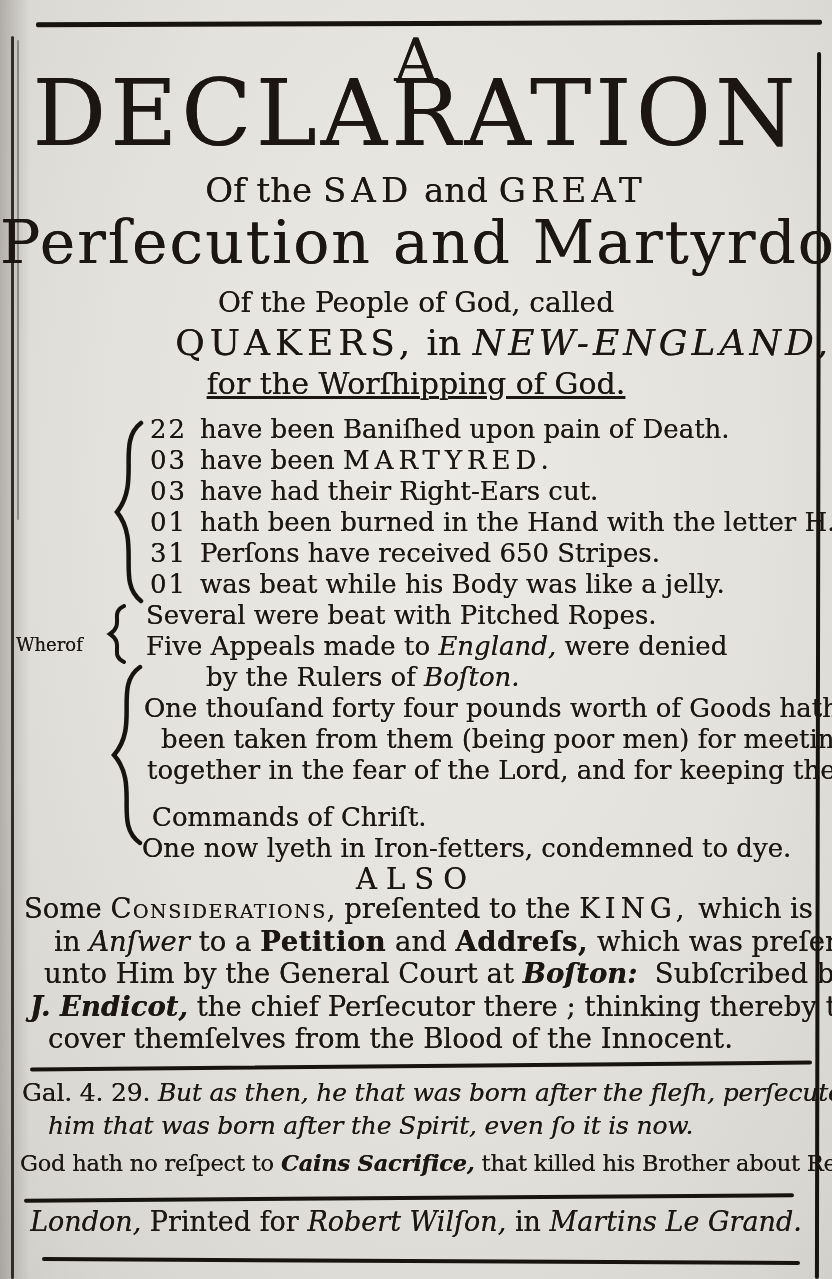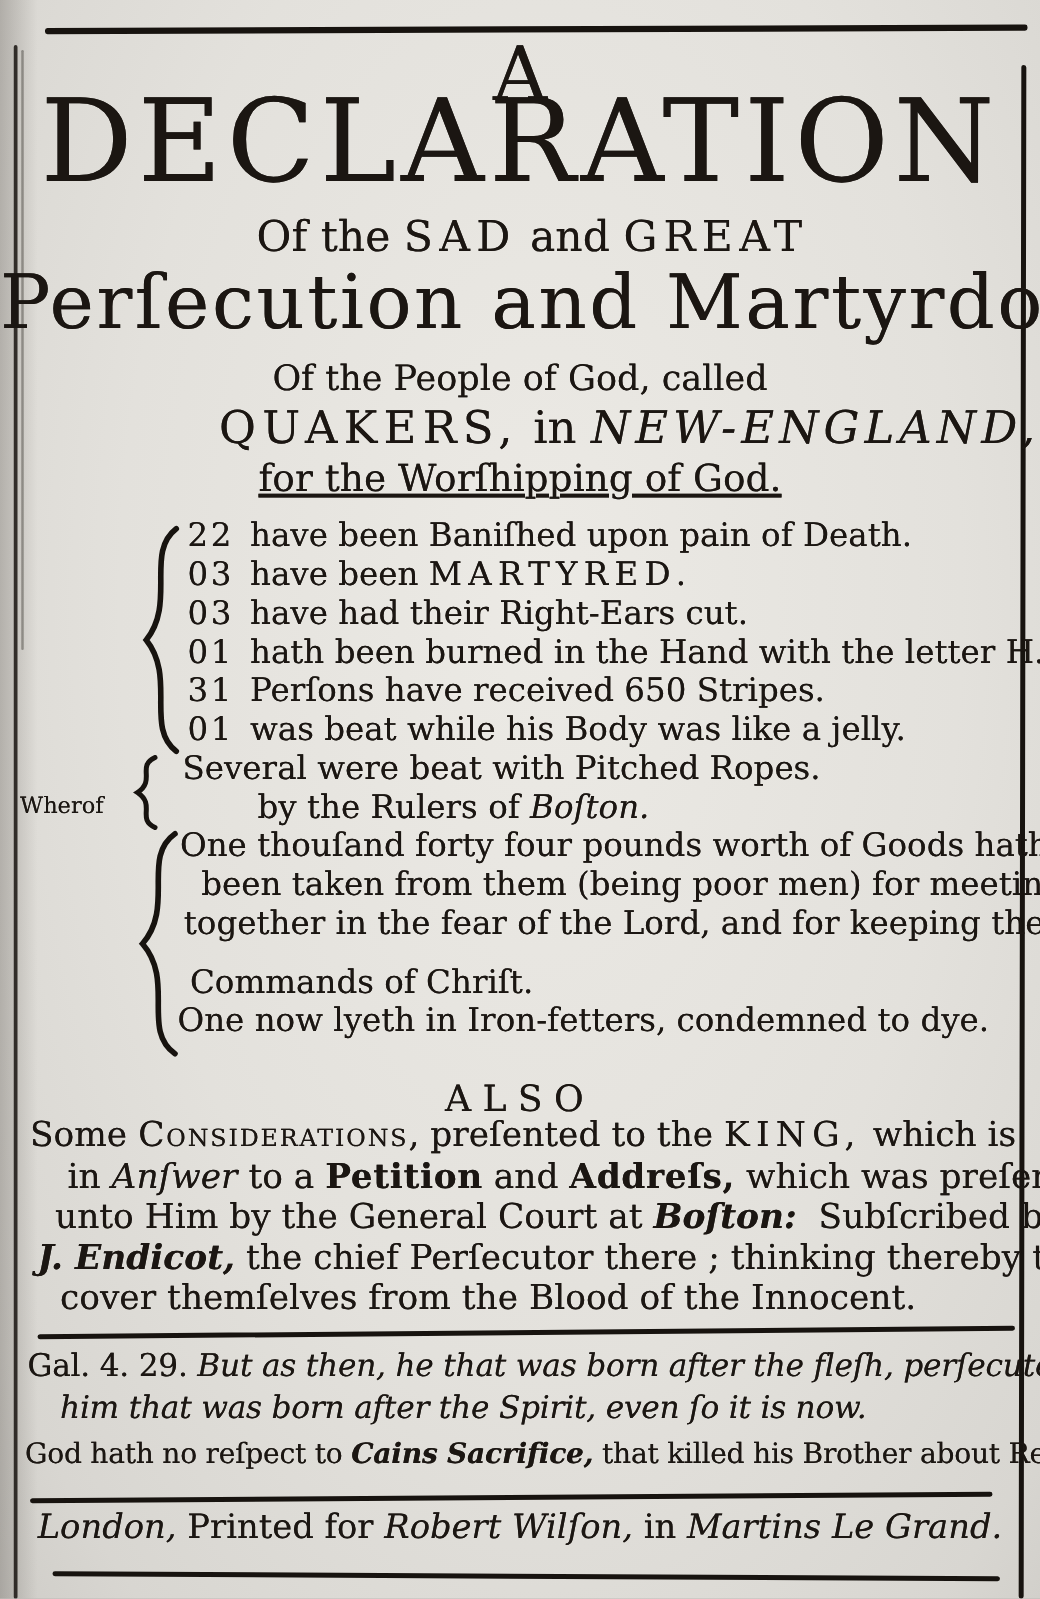--- a/index.html
+++ b/index.html
@@ -99,20 +99,21 @@
   <div class="abs ink wherof">Wherof</div>
 
   <div class="abs ink list">
     <div class="row"><span class="num">22</span><span><span>have been Baniſhed upon pain of Death.</span></span></div>
     <div class="row"><span class="num">03</span><span><span>have been </span><span class="sg-sp">MARTYRED.</span></span></div>
     <div class="row"><span class="num">03</span><span><span>have had their Right-Ears cut.</span></span></div>
     <div class="row"><span class="num">01</span><span><span>hath been burned in the Hand with the letter H.</span></span></div>
     <div class="row"><span class="num">31</span><span><span>Perſons have received 650 Stripes.</span></span></div>
     <div class="row"><span class="num">01</span><span><span>was beat while his Body was like a jelly.</span></span></div>
     <div class="row ind-a"><span><span>Several were beat with Pitched Ropes.</span></span></div>
+    <div class="row ind-a"><span><span>Five Appeals made to </span><span class="sg-i">England,</span><span> were denied</span></span></div>
     <div class="row ind-b"><span><span>by the Rulers of </span><span class="sg-i">Boſton.</span></span></div>
     <div class="row ind-c"><span><span>One thouſand forty four pounds worth of Goods hath</span></span></div>
     <div class="row ind-d"><span><span>been taken from them (being poor men) for meeting</span></span></div>
     <div class="row ind-e"><span><span>together in the fear of the Lord, and for keeping the</span></span></div>
     <div class="row ind-f"><span><span>Commands of Chriſt.</span></span></div>
     <div class="row"><span><span>One now lyeth in Iron-fetters, condemned to dye.</span></span></div>
   </div>
 
   <div class="abs ctr ink also">ALSO</div>
   <div class="abs ink consider">

